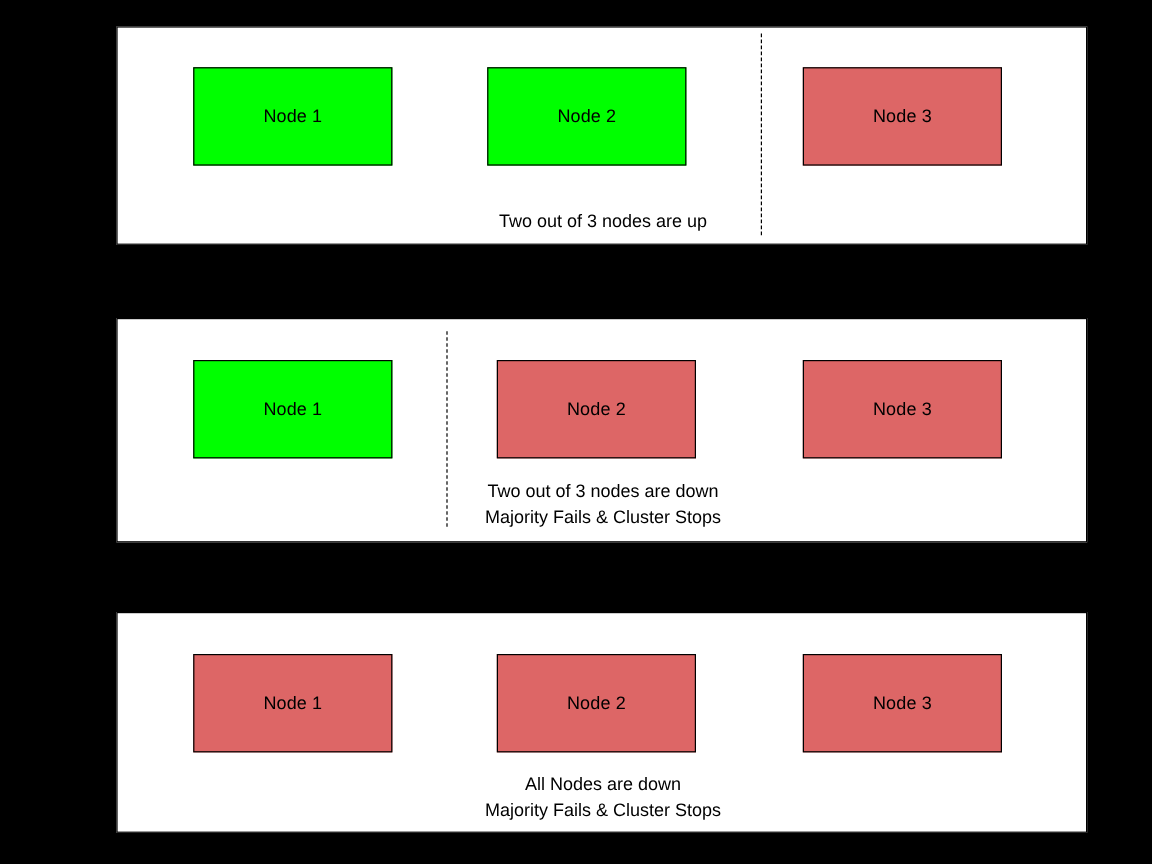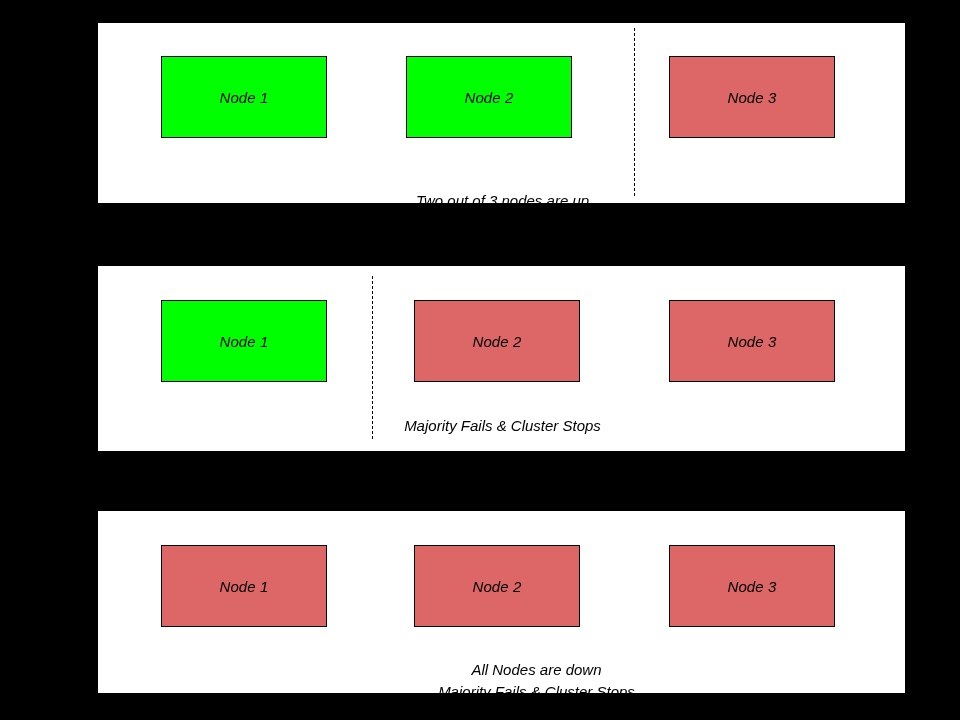--- a/index.html
+++ b/index.html
@@ -15,21 +15,20 @@
     font-family: "Liberation Sans", sans-serif;
   }
 
   .canvas {
     position: absolute;
     left: 0;
     top: 0;
     width: 960px;
     height: 720px;
     background: #000000;
-    font-style: italic;
   }
 
   .panel {
     position: absolute;
     background: #ffffff;
     border: 1px solid #000000;
     box-sizing: border-box;
   }
 
   
@@ -63,21 +62,20 @@
   }
 
   .caption {
     position: absolute;
     text-align: center;
     color: #000000;
     font-size: 15px;
     font-family: "Liberation Sans", sans-serif;
     line-height: 22px;
     white-space: nowrap;
-    margin-top: 16px;
   }
 </style>
 </head>
 <body>
 
 <div class="canvas">
 
   <div class="panel panel-1">
 
     <div class="node up" style="left:63px; top:33px;">
@@ -110,39 +108,40 @@
       <span>Node 2</span>
     </div>
 
     <div class="node down" style="left:571px; top:34px;">
       <span>Node 3</span>
     </div>
 
     <div class="divider" style="left:274px; top:10px; height:163px;"></div>
 
     <div class="caption" style="left:0px; top:133px; width:809px;">
+      <div>Two out of 3 nodes are down</div>
       <div>Majority Fails &amp; Cluster Stops</div>
     </div>
 
   </div>
 
   <div class="panel panel-3">
 
     <div class="node down" style="left:63px; top:34px;">
       <span>Node 1</span>
     </div>
 
     <div class="node down" style="left:316px; top:34px;">
       <span>Node 2</span>
     </div>
 
     <div class="node down" style="left:571px; top:34px;">
       <span>Node 3</span>
     </div>
 
-    <div class="caption" style="left:0px; top:132px; width:809px;padding-left:34px;">
+    <div class="caption" style="left:0px; top:132px; width:809px;">
       <div>All Nodes are down</div>
       <div>Majority Fails &amp; Cluster Stops</div>
     </div>
 
   </div>
 
 </div>
 
 </body></html>

